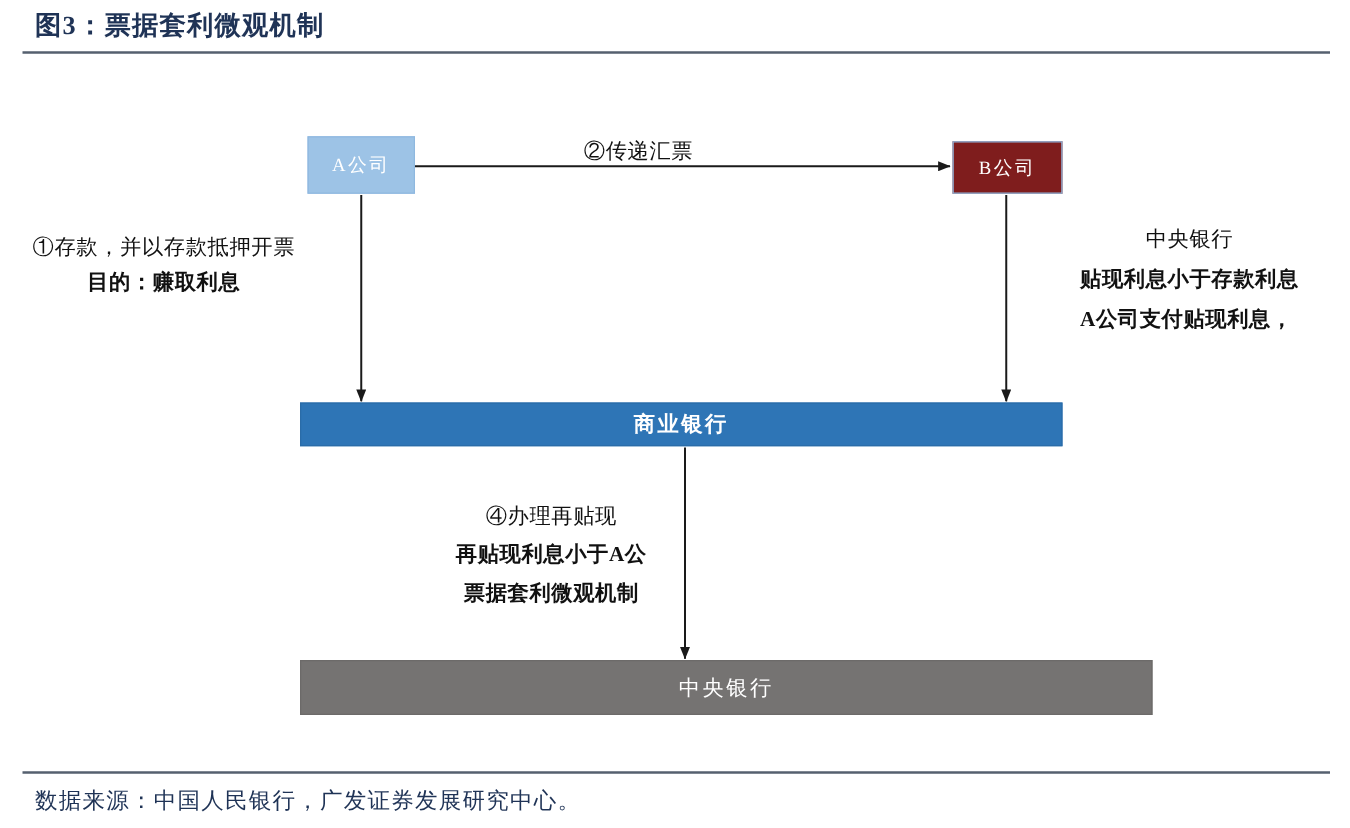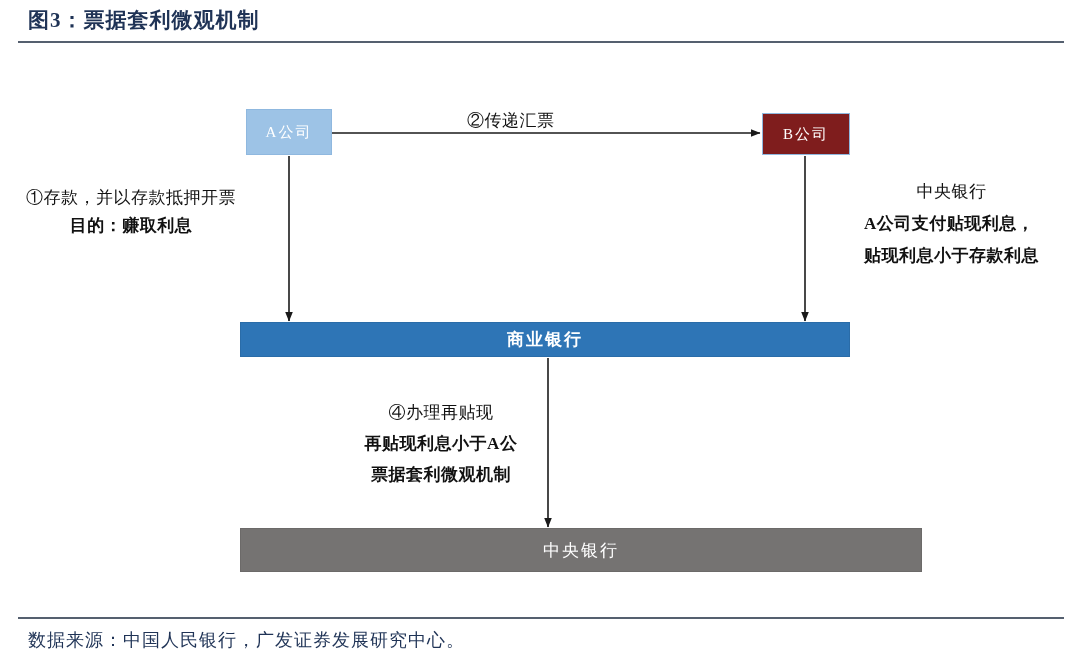--- a/index.html
+++ b/index.html
@@ -219,22 +219,22 @@
     <span class="line-regular">②传递汇票</span>
   </div>
 
   <div class="edge-label" id="label-step1">
     <span class="line-regular">①存款，并以存款抵押开票</span>
     <span class="line-bold">目的：赚取利息</span>
   </div>
 
   <div class="edge-label" id="label-step3">
     <span class="line-regular">中央银行</span>
+    <span class="line-bold">贴现利息小于存款利息</span>
     <span class="line-bold">A公司支付贴现利息，</span>
-    <span class="line-bold">贴现利息小于存款利息</span>
   </div>
 
   <div class="edge-label" id="label-step4">
     <span class="line-regular">④办理再贴现</span>
     <span class="line-bold">再贴现利息小于A公</span>
     <span class="line-bold">票据套利微观机制</span>
   </div>
 
 </div>
 

